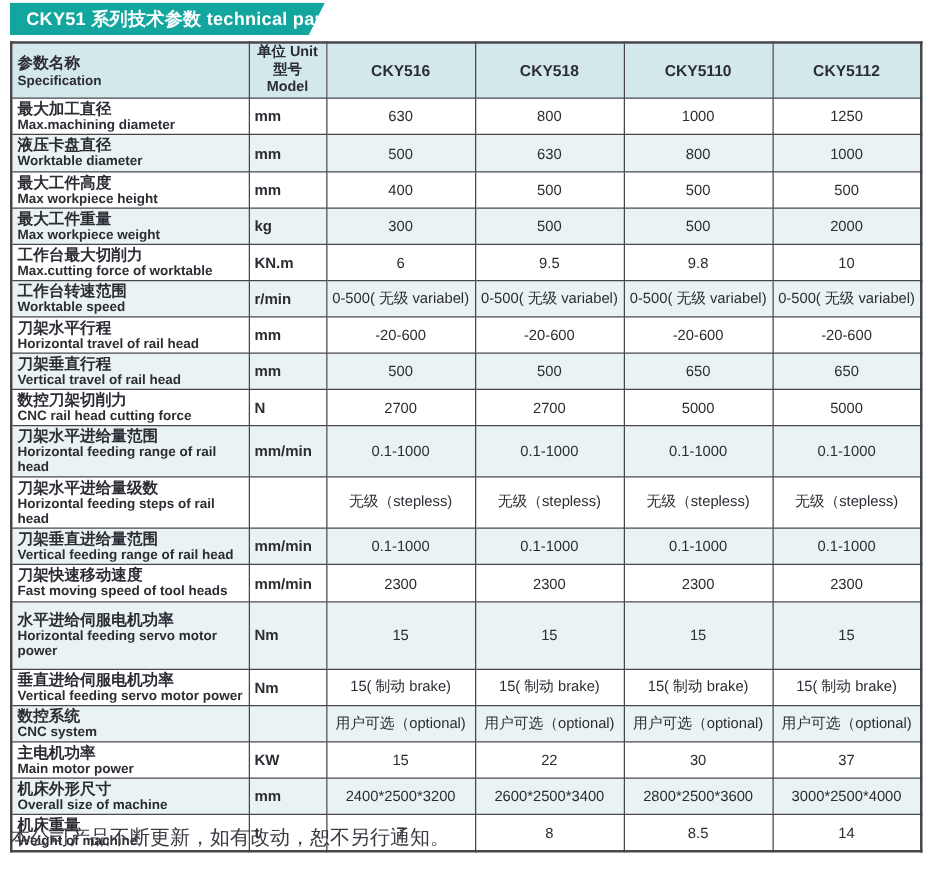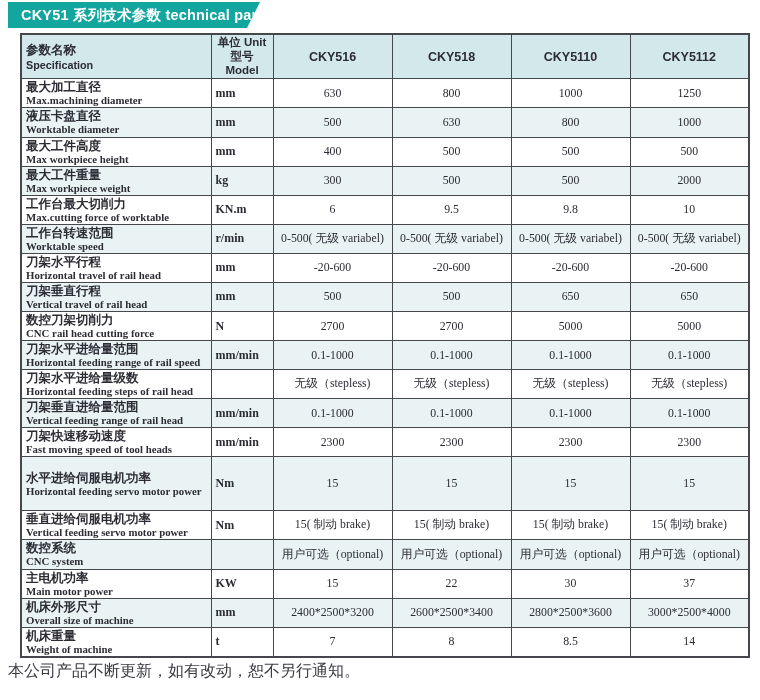--- a/index.html
+++ b/index.html
@@ -36,37 +36,36 @@
     letter-spacing: 0.2px;
     white-space: nowrap;
   }
   table.spec {
     position: absolute;
     left: 8px;
     top: 33px;
     width: 728px;
     border-collapse: collapse;
     table-layout: fixed;
-    margin-left: 12px;
   }
   table.spec th, table.spec td {
     border: 1px solid #46464d;
     padding: 1px 4px;
     vertical-align: middle;
     overflow: hidden;
   }
   table.spec { border: 2px solid #46464d; }
   thead th {
     background: #d2e8eb;
     height: 28px;
   }
   th.spec-h { text-align: left; }
   th.unit-h { text-align: center; font-size: 11.5px; line-height: 1.2; }
   th.model-h { text-align: center; font-size: 12.5px; }
-  tbody tr { height: 29px; font-family: Liberation Serif, serif; }
+  tbody tr { height: 29px; }
   tbody tr.tall { height: 54px; }
   tbody tr:nth-child(even) td { background: #e9f3f4; }
   td.spec-c { text-align: left; line-height: 1.12; }
   .zh  { font-size: 12.5px; font-weight: bold; display: block; }
   .en  { font-size: 10.8px; font-weight: bold; display: block; }
   td.unit-c {
     font-size: 12px;
     font-weight: bold;
   }
   td.val-c {
@@ -215,21 +214,21 @@
           </td>
           <td class="unit-c">N</td>
           <td class="val-c">2700</td>
           <td class="val-c">2700</td>
           <td class="val-c">5000</td>
           <td class="val-c">5000</td>
         </tr>
         <tr>
           <td class="spec-c">
             <span class="zh">刀架水平进给量范围</span>
-            <span class="en">Horizontal feeding range of rail speed</span>
+            <span class="en">Horizontal feeding range of rail head</span>
           </td>
           <td class="unit-c">mm/min</td>
           <td class="val-c">0.1-1000</td>
           <td class="val-c">0.1-1000</td>
           <td class="val-c">0.1-1000</td>
           <td class="val-c">0.1-1000</td>
         </tr>
         <tr>
           <td class="spec-c">
             <span class="zh">刀架水平进给量级数</span>

